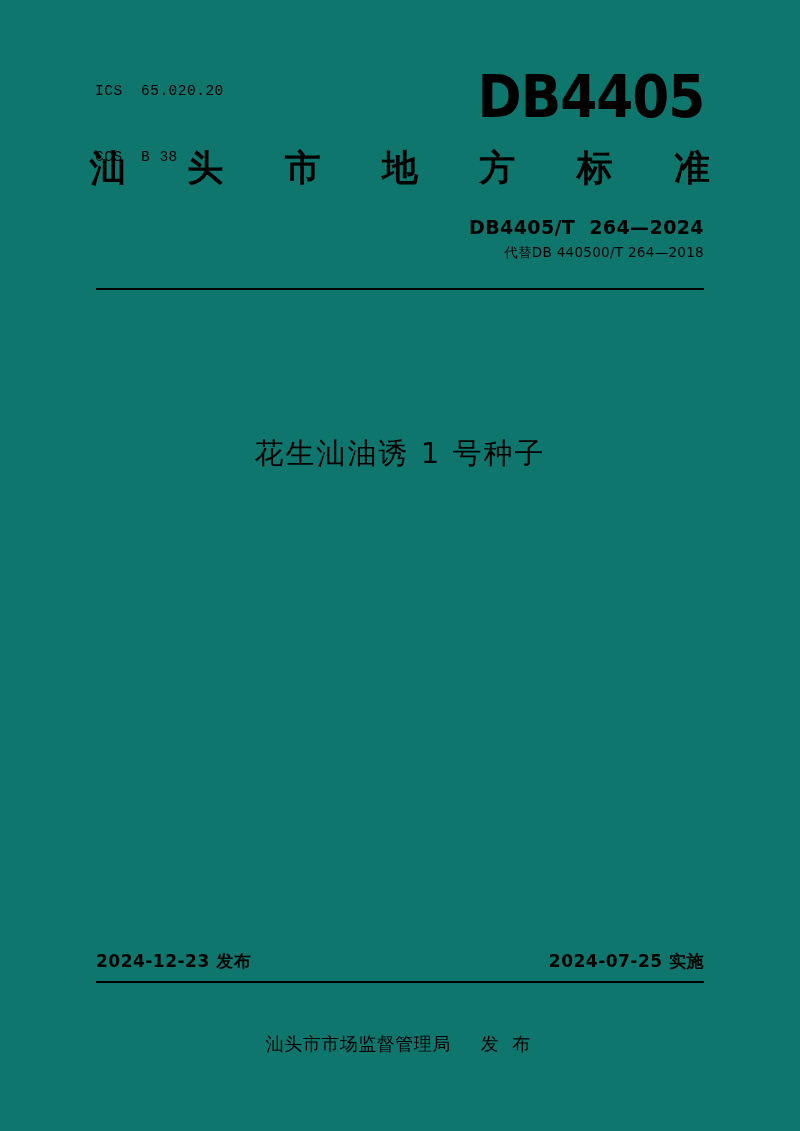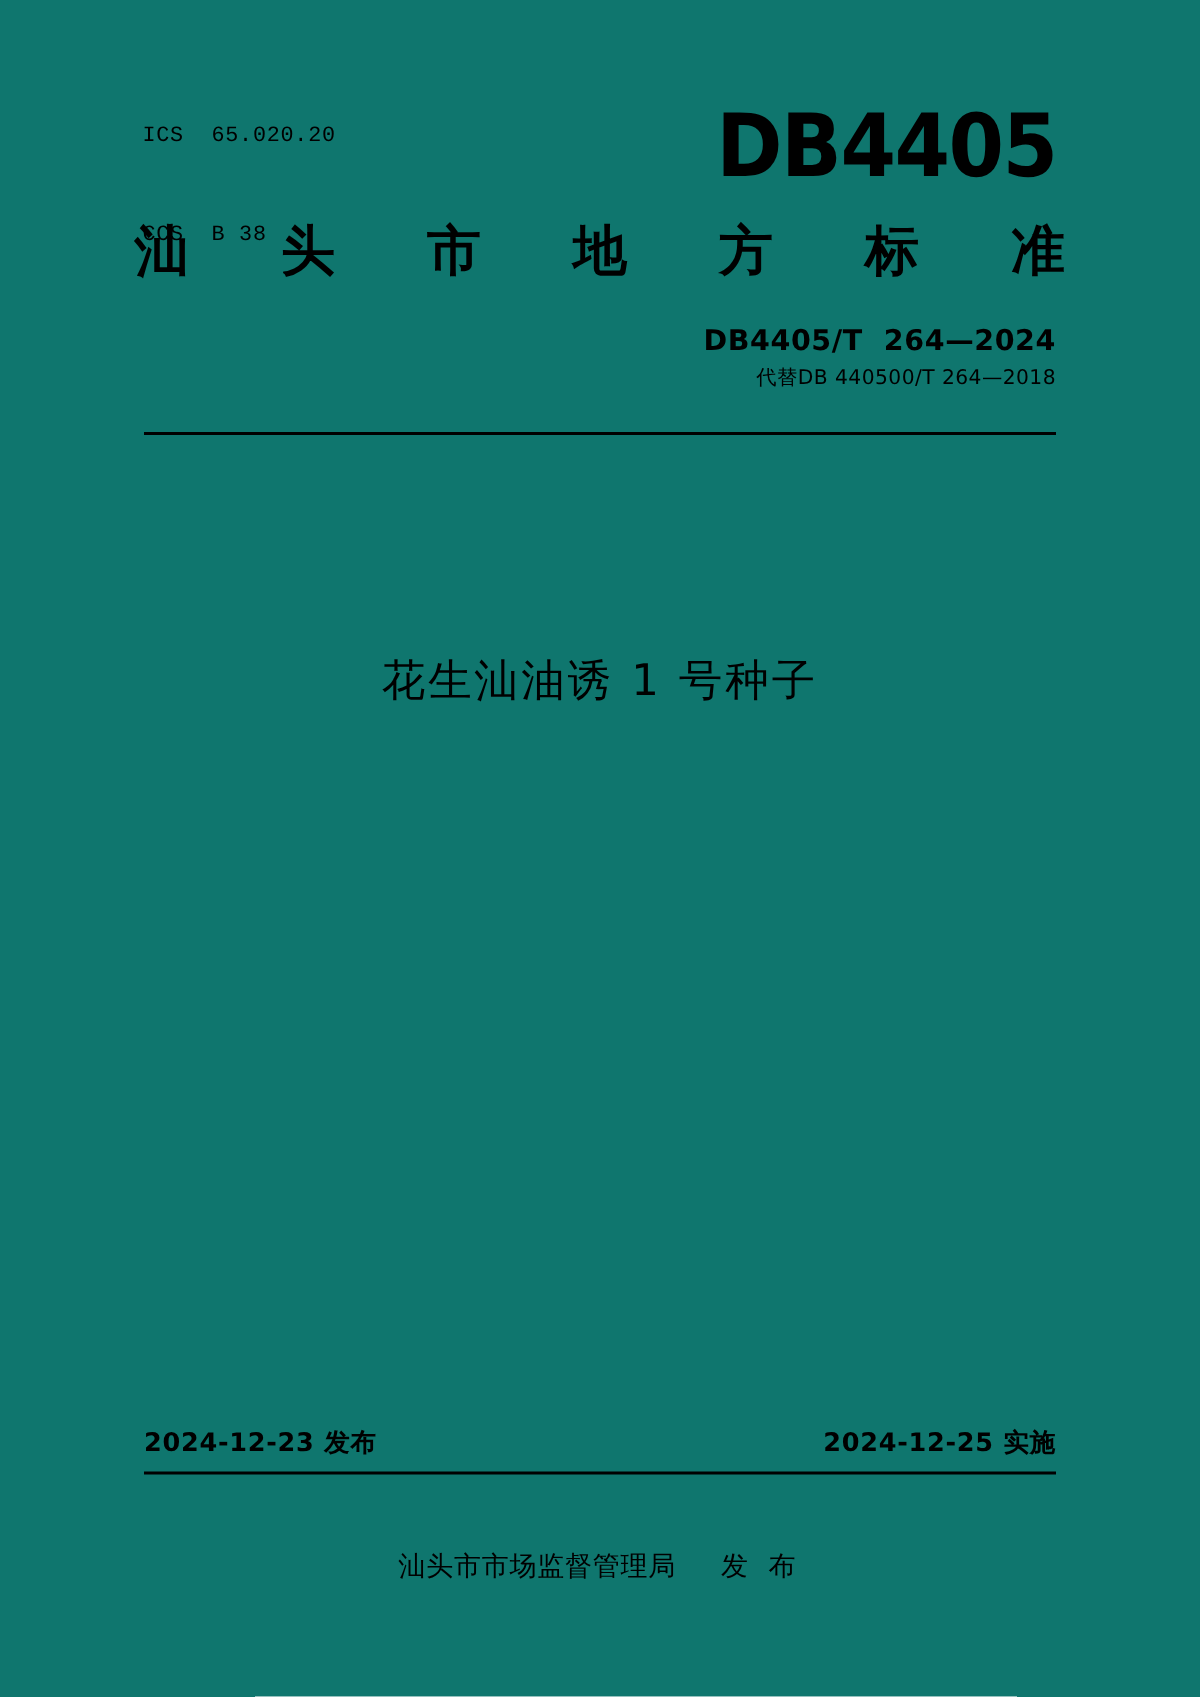--- a/index.html
+++ b/index.html
@@ -192,20 +192,20 @@
   </div>
 
   <div class="rule-top"></div>
 
   <div class="doc-title">花生汕油诱 1 号种子</div>
 
   <div class="rule-bottom"></div>
 
   <div class="dates">
     <span>2024-12-23 发布</span>
-    <span>2024-12-25 实施</span>
+    <span>2024-07-25 实施</span>
   </div>
 
   <div class="publisher">
     <span>汕头市市场监督管理局</span><span class="pub-gap"></span><span class="pub-issue">发 布</span>
   </div>
 
 </div>
 
 </body></html>

